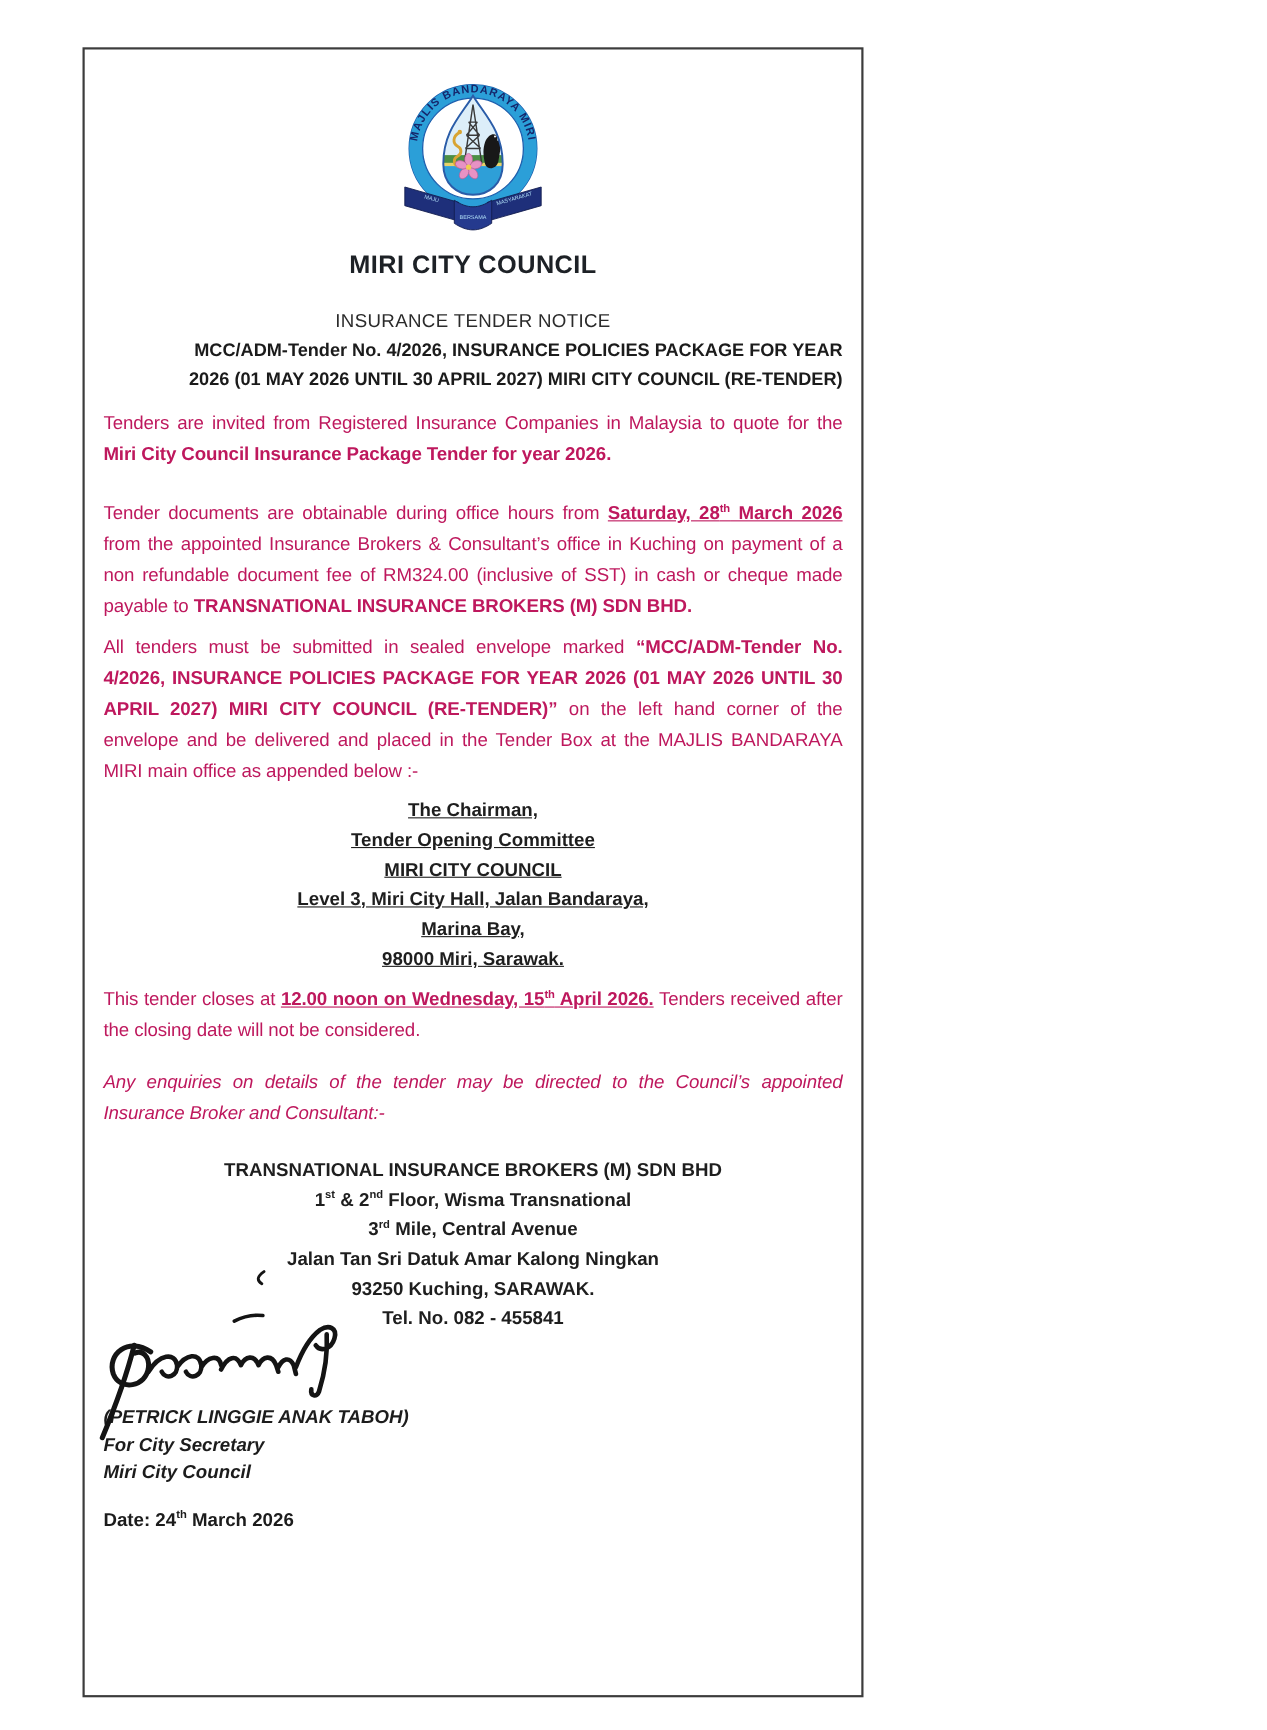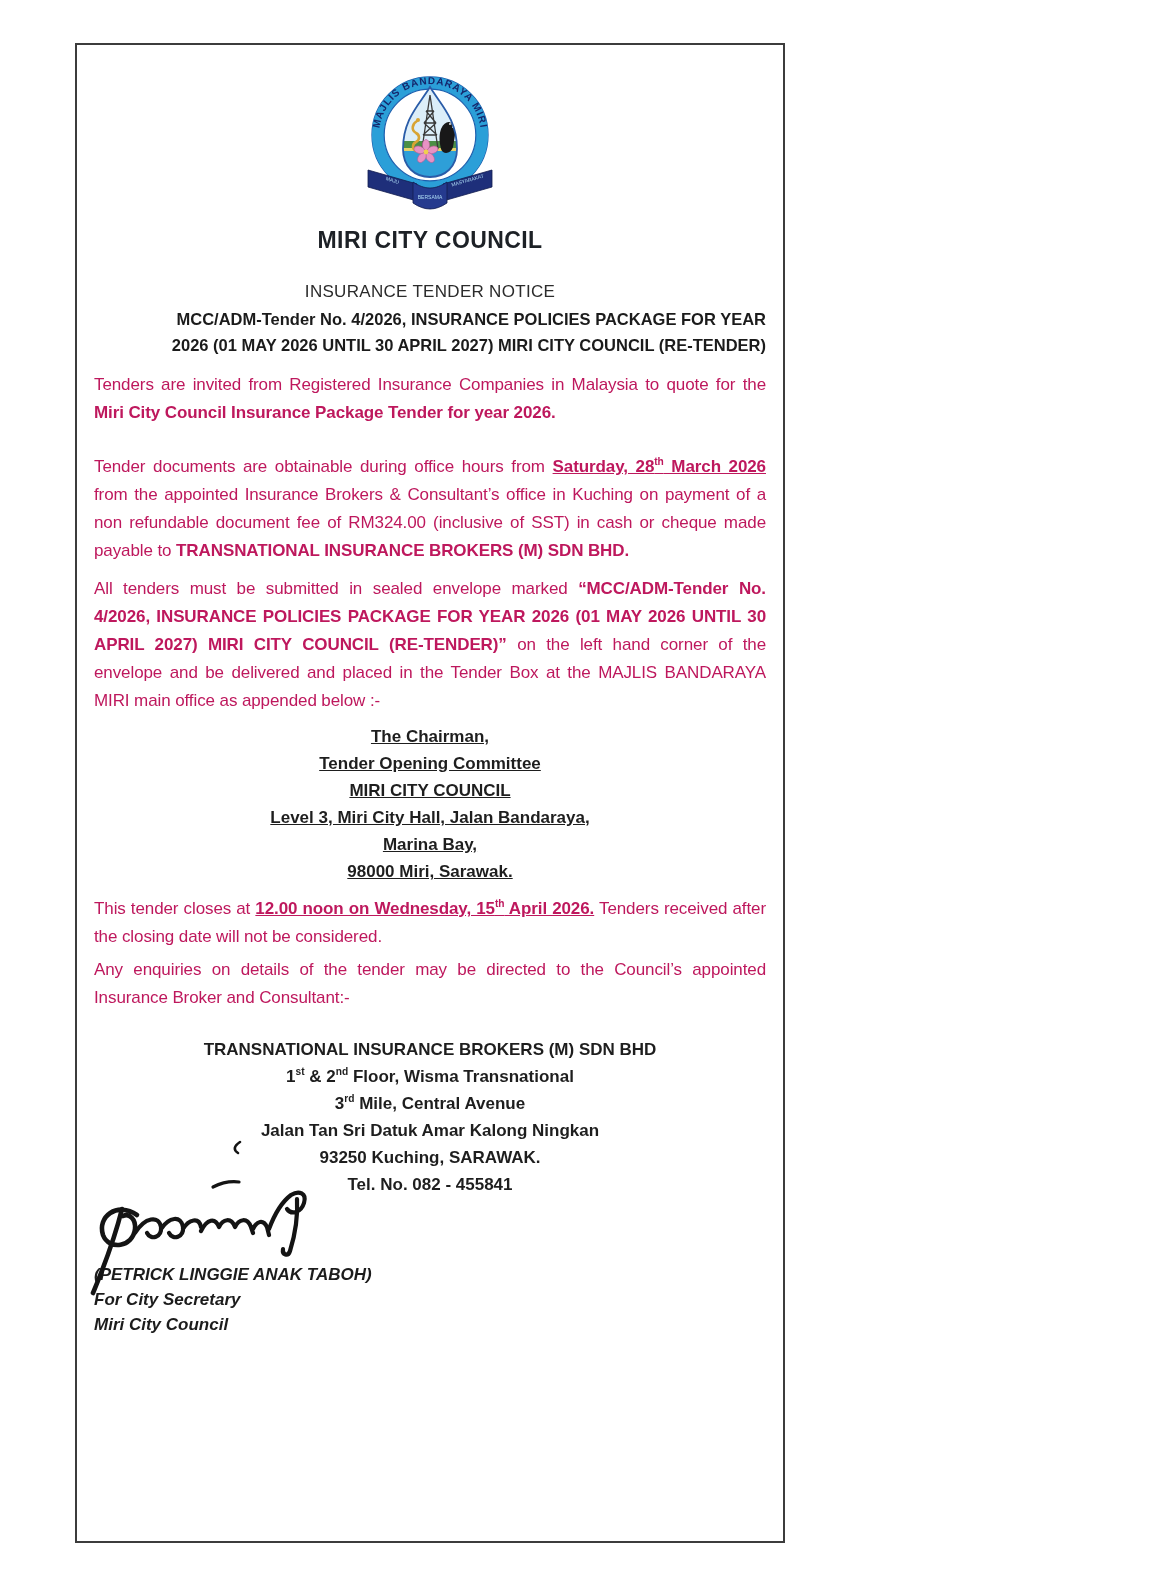--- a/index.html
+++ b/index.html
@@ -10,21 +10,21 @@
   .crest{width:150px;height:140px;margin:30px auto 0;}
   .council-name{margin-top:12px;text-align:center;font-weight:bold;font-size:23px;
                 color:#1d2126;letter-spacing:.4px;}
   .notice-title{margin-top:28px;text-align:center;font-size:17px;color:#2b2b2b;letter-spacing:.3px;}
   .subtitle{margin-top:4px;}
   .sub-line{text-align:right;font-weight:bold;font-size:16.5px;line-height:26px;
             color:#1b1b1b;white-space:nowrap;}
   p{margin:0;}
   .body{font-size:17px;line-height:28px;text-align:justify;color:#be185d;letter-spacing:-0.1px;}
   .p1{margin-top:13px;} .p2{margin-top:26px;} .p3{margin-top:10px;}
-  .p4{margin-top:10px;} .p5{margin-top:17px;} .p6{margin-top:5px;}
+  .p4{margin-top:10px;} .p5{margin-top:17px;} .p6{margin-top:19px;font-style:italic;}
   .center-block{text-align:center;font-weight:bold;color:#1e1e1e;}
   .address{margin-top:8px;font-size:17px;line-height:27px;text-decoration:underline;}
   .broker{margin-top:24px;font-size:17px;line-height:27px;}
   .b{font-weight:bold;}
   .u{text-decoration:underline;}
   sup{font-size:.6em;line-height:0;}
   .sig-block{position:relative;margin-top:64px;font-weight:bold;color:#1c1c1c;font-style:italic;}
   .sig-line{font-size:17px;line-height:25px;}
   .sig-scrawl{position:absolute;left:-9px;top:-128px;width:232px;height:172px;pointer-events:none;}
   .date-line{margin-top:18px;font-weight:bold;font-size:17px;line-height:25px;color:#1c1c1c;}
@@ -135,15 +135,16 @@
           <path stroke-width="4.2" d="M50,99 C60,83 74,81 76,93 C77,103 66,107 62,99 M76,95 C84,83 96,81 98,93 C99,103 88,107 84,99 M98,95 C104,85 114,83 116,93"></path>
           <path stroke-width="4.2" d="M116,97 C122,85 130,83 134,93 C138,85 146,83 150,93 C154,85 162,83 166,93 L168,99 M168,95 C172,87 178,85 182,93 L184,101"></path>
           <path stroke-width="4.2" d="M184,95 C190,79 198,67 206,61 C214,56 222,59 219,69 C216,79 206,81 202,75 M212,65 C213,83 210,101 205,117 C203,123 197,121 198,115"></path>
         </g>
       </svg>
       <div class="sig-line">(PETRICK LINGGIE ANAK TABOH)</div>
       <div class="sig-line">For City Secretary</div>
       <div class="sig-line">Miri City Council</div>
     </div>
 
+    <div class="date-line"><span>Date: 24</span><sup>th</sup><span> March 2026</span></div>
 
   </div>
 </div>
 
 </body></html>

